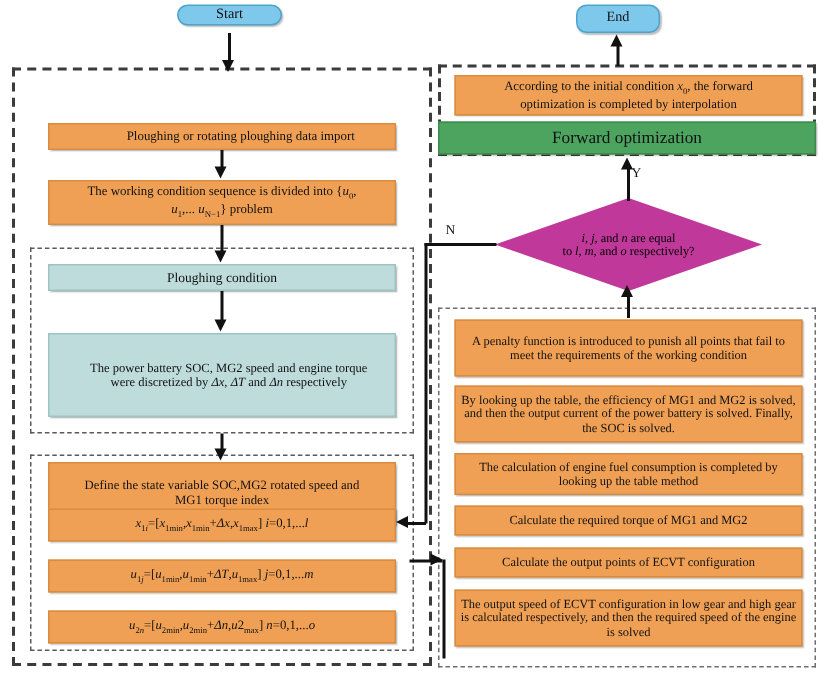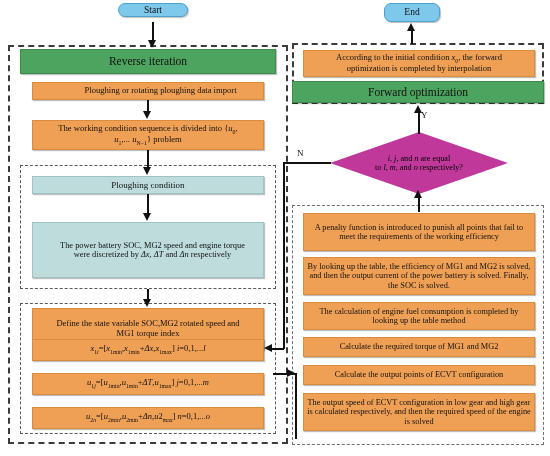--- a/index.html
+++ b/index.html
@@ -67,23 +67,20 @@
   <div class="dash dash-thick" style="left:292px;top:43px;width:252px;height:61px;"></div>
   <div class="dash dash-dot" style="left:292px;top:205px;width:252px;height:240px;"></div>
 
   <div class="node blue" style="left:118px;top:3px;width:70px;height:14px;font-size:9.5px;">
     <span>Start</span>
   </div>
   <div class="node blue" style="left:384px;top:3px;width:56px;height:19px;font-size:9.5px;">
     <span>End</span>
   </div>
 
-  <div class="node green" style="left:20px;top:49px;width:256px;height:25px;font-size:11.5px;">
-    <span>Reverse iteration</span>
-  </div>
 
   <div class="node orange" style="left:32px;top:82px;width:232px;height:18px;font-size:8.6px;padding-left:28px;">
     <span>Ploughing or rotating ploughing data import</span>
   </div>
 
   <div class="node orange" style="left:32px;top:120px;width:232px;height:30px;font-size:8.6px;">
     <span>The working condition sequence is divided into {<span class="it">u</span><sub>0</sub>,<br><span class="it">u</span><sub>1</sub>,... <span class="it">u</span><sub>N−1</sub>} problem</span>
   </div>
 
   <div class="node cyan" style="left:32px;top:176px;width:232px;height:18px;font-size:9px;align-items:center;">
@@ -119,21 +116,21 @@
   </div>
 
   <div class="diamond-wrap" style="left:330px;top:132px;width:178px;height:62px;">
     <div class="diamond"></div>
     <div class="diamond-text" style="font-size:8.2px;">
       <span><span class="it">i</span>, <span class="it">j</span>, and <span class="it">n</span> are equal<br>to <span class="it">l</span>, <span class="it">m</span>, and <span class="it">o</span> respectively?</span>
     </div>
   </div>
 
   <div class="node orange" style="left:303px;top:213px;width:232px;height:38px;font-size:8.3px;">
-    <span>A penalty function is introduced to punish all points that fail to meet the requirements of the working efficiency</span>
+    <span>A penalty function is introduced to punish all points that fail to meet the requirements of the working condition</span>
   </div>
 
   <div class="node orange" style="left:303px;top:257px;width:232px;height:38px;font-size:8.3px;">
     <span>By looking up the table, the efficiency of MG1 and MG2 is solved, and then the output current of the power battery is solved. Finally, the SOC is solved.</span>
   </div>
 
   <div class="node orange" style="left:303px;top:302px;width:232px;height:28px;font-size:8.3px;">
     <span>The calculation of engine fuel consumption is completed by looking up the table method</span>
   </div>
 

